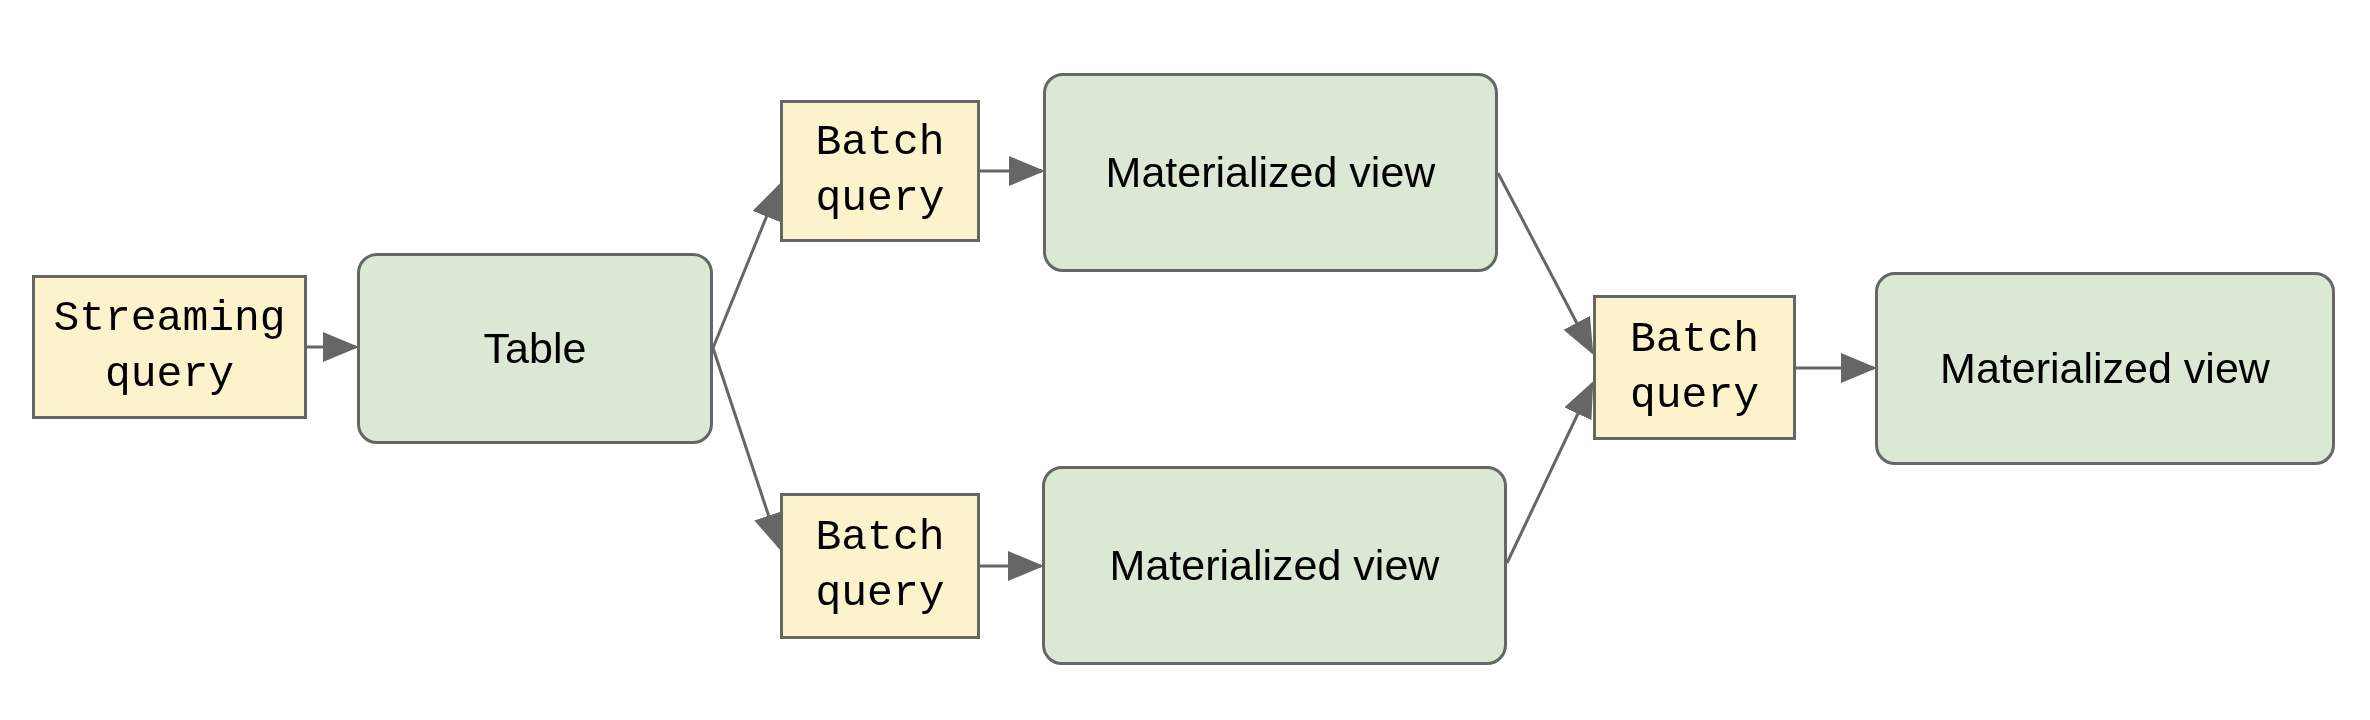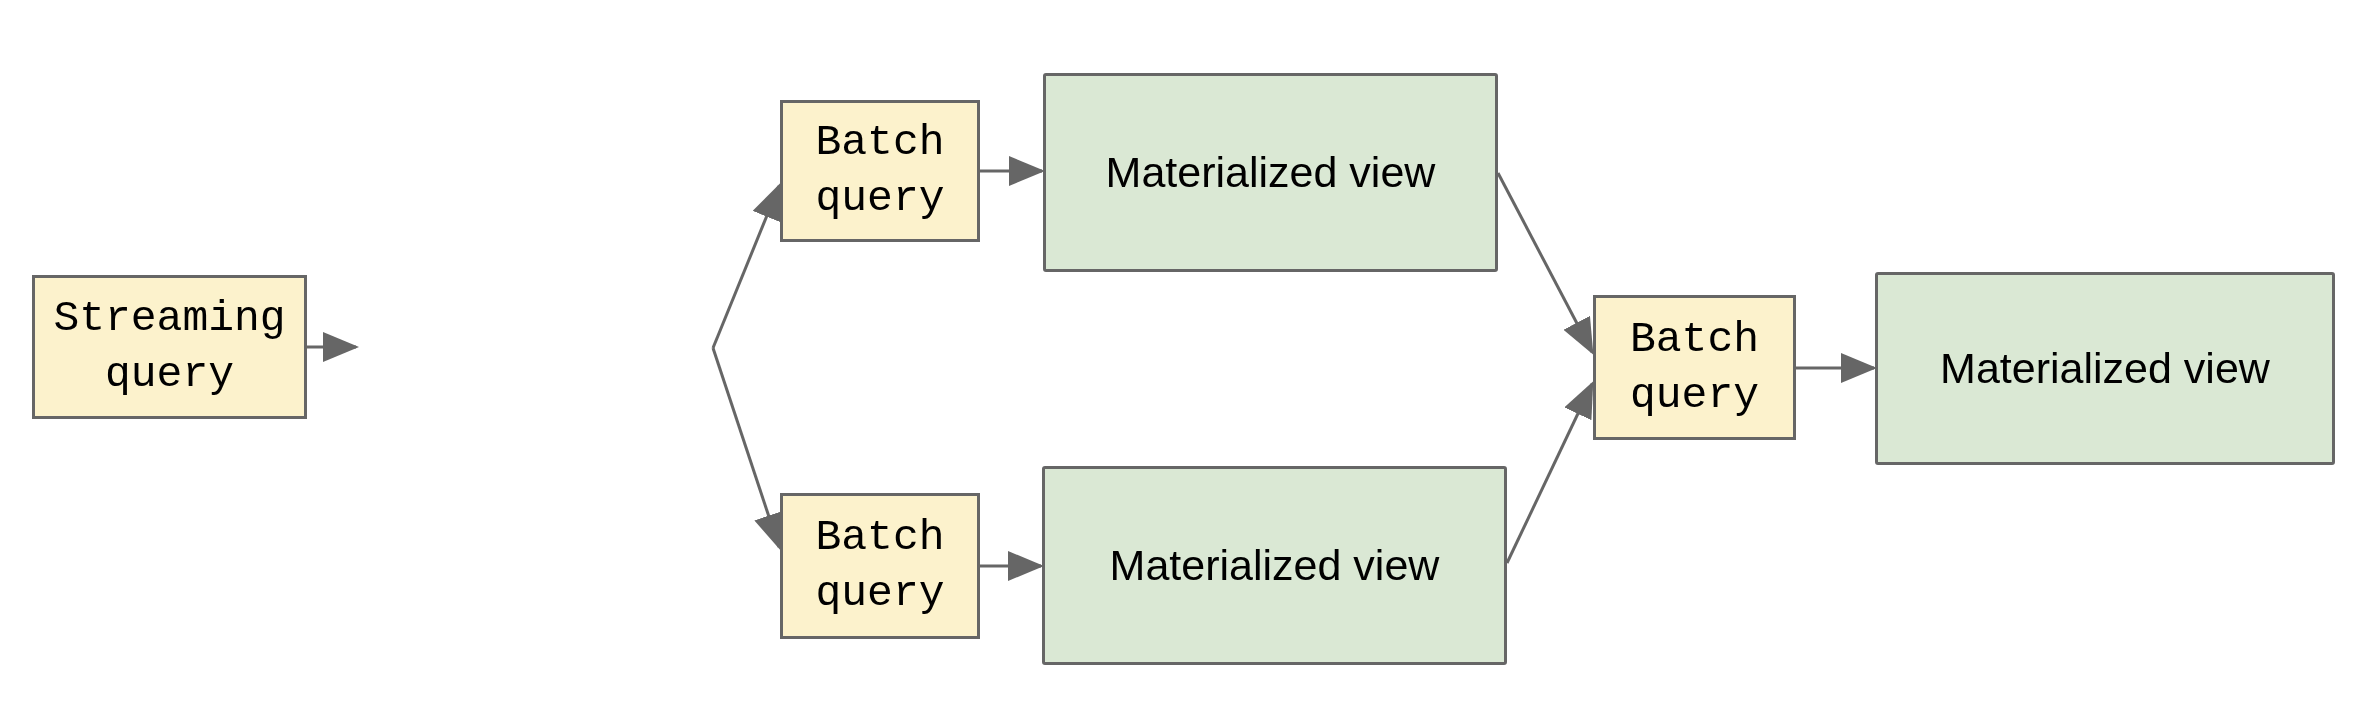--- a/index.html
+++ b/index.html
@@ -40,21 +40,21 @@
     font-size: 43px;
     line-height: 1.3;
     padding: 0 10px;
   }
   .node.query {
     background: var(--query-node-fill, #fcf2cc);
     font-family: Liberation Mono, monospace;
   }
   .node.view {
     background: var(--view-node-fill, #dae8d4);
-    border-radius: 3px;
+    border-radius: 20px;
   }
   
   .n-streaming   { left: 32px;   top: 275px; width: 275px; height: 144px; }
   .n-table       { left: 357px;  top: 253px; width: 356px; height: 191px; }
   .n-bq-top      { left: 780px;  top: 100px; width: 200px; height: 142px; }
   .n-mv-top      { left: 1043px; top: 73px;  width: 455px; height: 199px; }
   .n-bq-bottom   { left: 780px;  top: 493px; width: 200px; height: 146px; }
   .n-mv-bottom   { left: 1042px; top: 466px; width: 465px; height: 199px; }
   .n-bq-right    { left: 1593px; top: 295px; width: 203px; height: 145px; }
   .n-mv-right    { left: 1875px; top: 272px; width: 460px; height: 193px; }
@@ -77,20 +77,23 @@
     <line x1="980" y1="566" x2="1041" y2="566" marker-end="url(#ah)"></line>
     <line x1="1498" y1="173" x2="1592" y2="352" marker-end="url(#ah)"></line>
     <line x1="1507" y1="563" x2="1592" y2="384" marker-end="url(#ah)"></line>
     <line x1="1796" y1="368" x2="1874" y2="368" marker-end="url(#ah)"></line>
   </svg>
 
   <div class="node query n-streaming">
     <span>Streaming query</span>
   </div>
 
+  <div class="node view n-table">
+    <span>Table</span>
+  </div>
 
   <div class="node query n-bq-top">
     <span>Batch query</span>
   </div>
 
   <div class="node view n-mv-top">
     <span>Materialized view</span>
   </div>
 
   <div class="node query n-bq-bottom">

